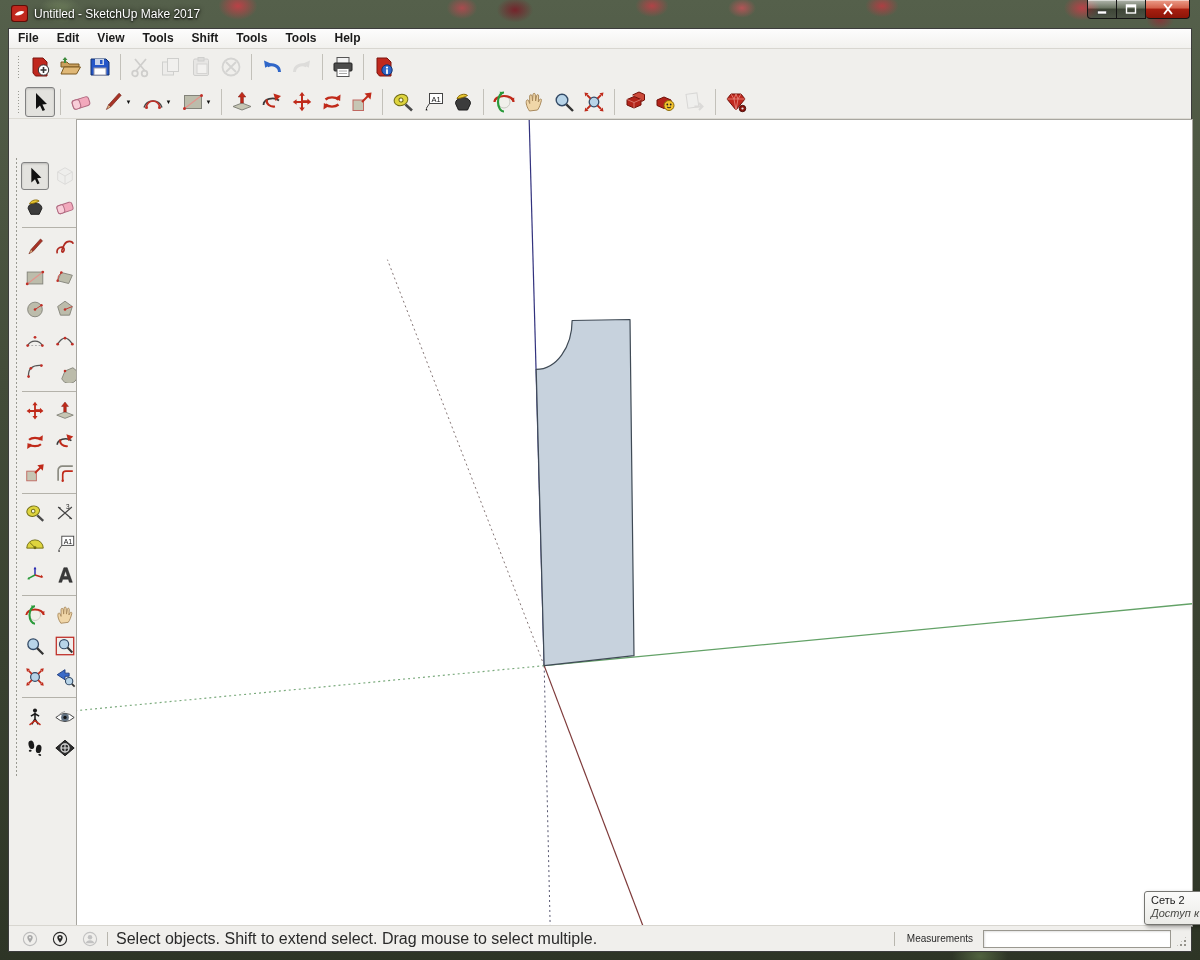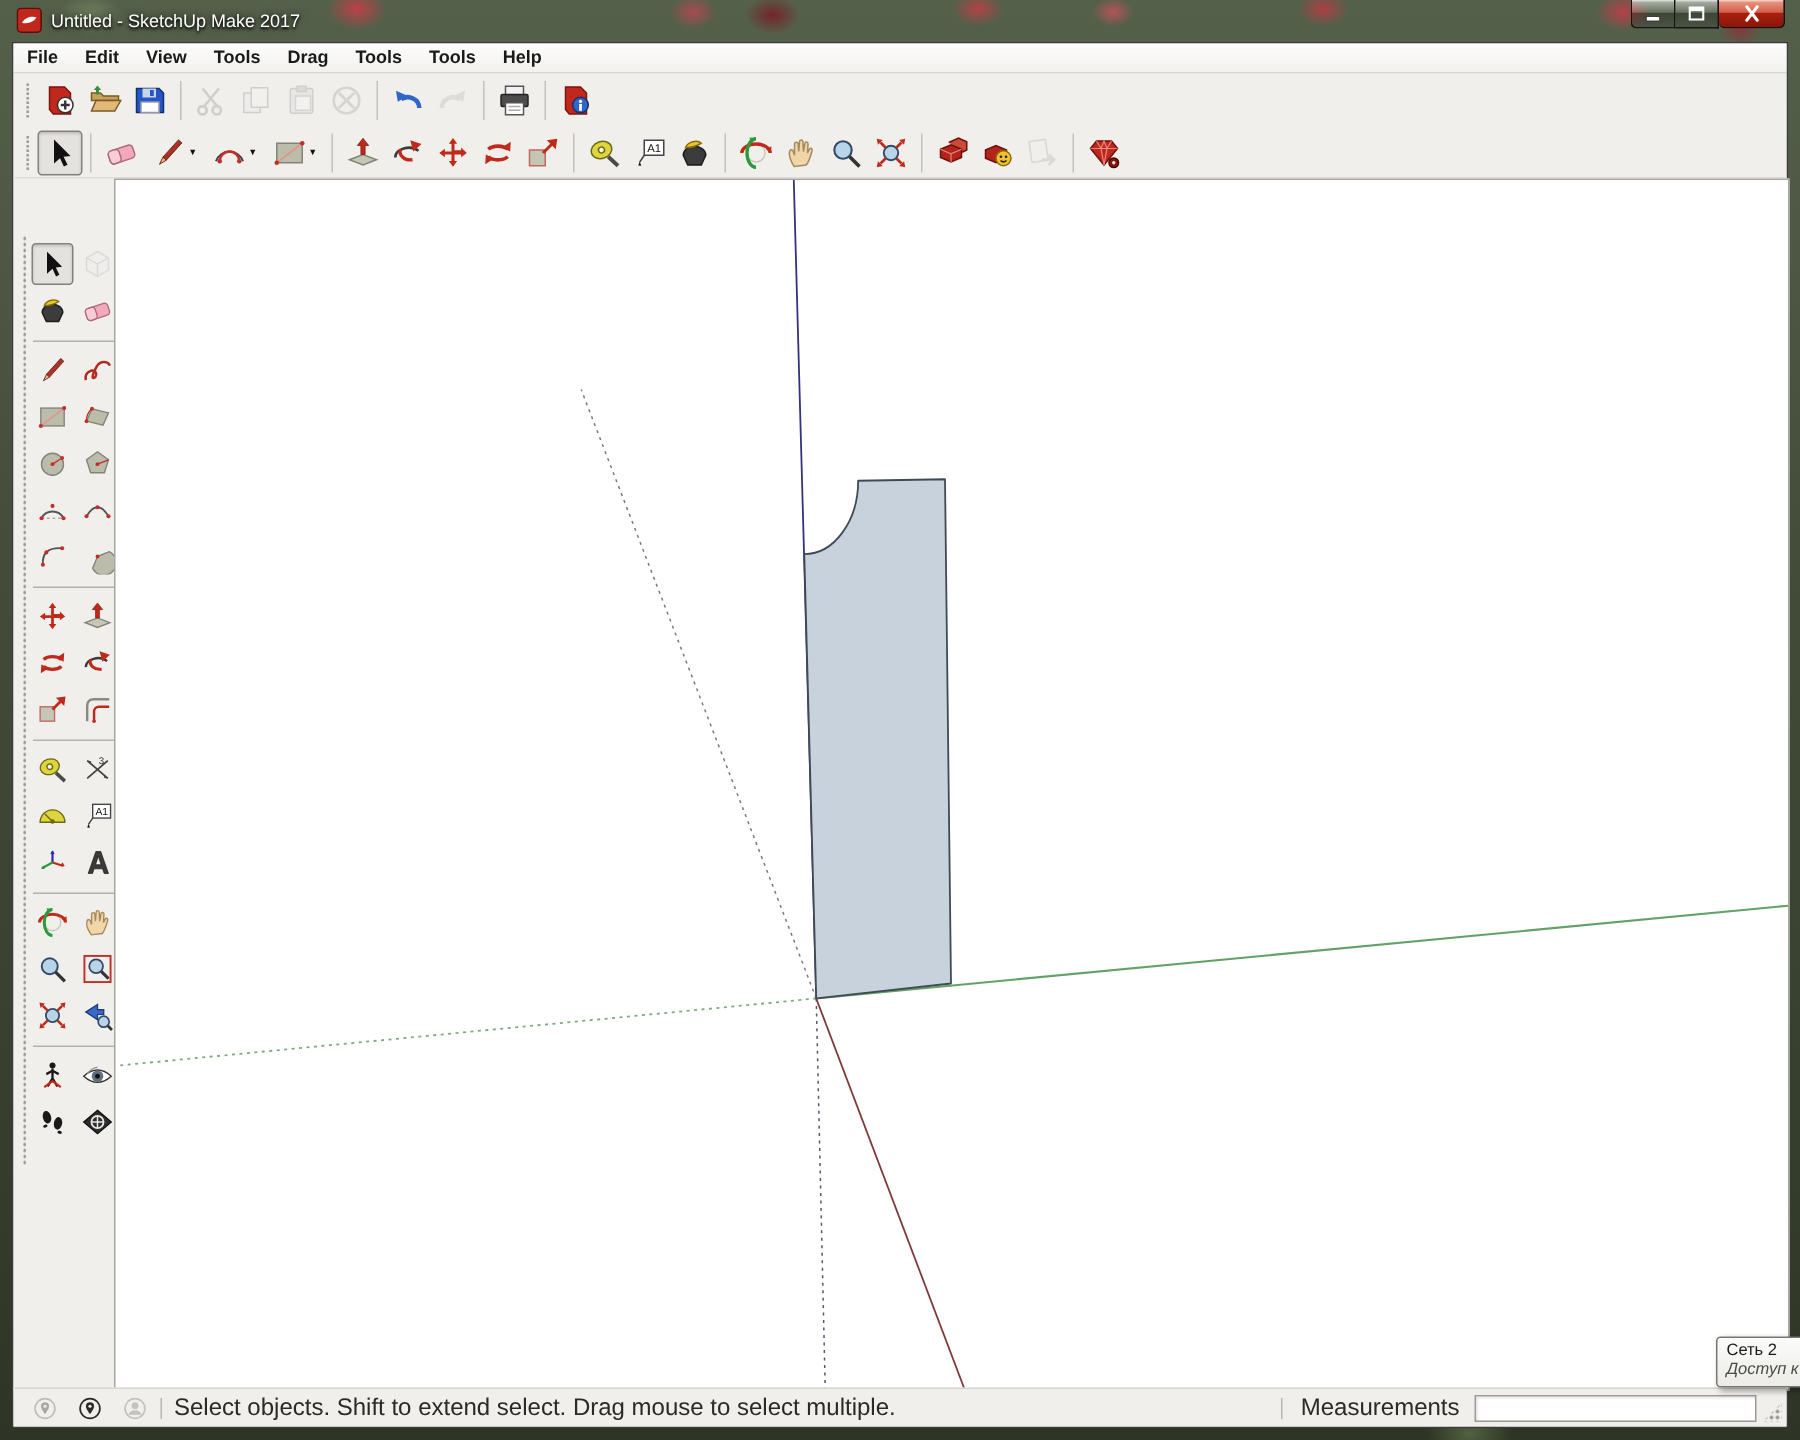--- a/index.html
+++ b/index.html
@@ -68,21 +68,21 @@
     border:1px solid #a8a6a0;box-sizing:border-box;}
   .canvas svg{width:100%;height:100%;display:block;}
   
   .statusbar{position:absolute;left:0;bottom:0;width:100%;height:26px;background:#f0efec;
     border-top:1px solid #d8d6d0;box-sizing:border-box;display:flex;align-items:center;}
   .sb-icon{width:18px;height:18px;margin-left:12px;}
   .sb-icon svg{width:100%;height:100%;}
   .sb-sep{width:1px;height:14px;background:#b8b6ae;margin:0 8px;}
   .sb-hint{font-size:16px;color:#2a2a2a;white-space:nowrap;}
   .sb-right{margin-left:auto;display:flex;align-items:center;}
-  .sb-meas-label{font-size:16px;color:#2a2a2a;margin:0 10px 0 4px;}
+  .sb-meas-label{font-size:10px;color:#2a2a2a;margin:0 10px 0 4px;}
   .sb-meas-input{width:188px;height:18px;border:1px solid #9a9890;background:#fff;
     font-size:11px;padding:0 4px;box-sizing:border-box;box-shadow:inset 1px 1px 2px rgba(0,0,0,.12);}
   .sb-grip{width:13px;height:13px;margin:6px 3px 0 4px;align-self:flex-start;
     background-image:radial-gradient(#96948c 1px,transparent 1.3px);background-size:4px 4px;
     clip-path:polygon(100% 0,100% 100%,0 100%);}
   
   .net-tip{position:absolute;left:1144px;top:891px;width:110px;height:34px;z-index:50;
     background:linear-gradient(180deg,#fbfbfa,#ebebe7);border:1px solid #767672;border-radius:3px;
     box-shadow:2px 2px 4px rgba(0,0,0,.35);box-sizing:border-box;padding:2px 6px;overflow:hidden;}
   .net-tip .l1{font-size:11px;color:#1a1a1a;line-height:13px;white-space:nowrap;}
@@ -121,21 +121,21 @@
     </div>
   </div>
 
   <div class="client">
 
     <div class="menubar">
         <div class="menu-item">File</div>
         <div class="menu-item">Edit</div>
         <div class="menu-item">View</div>
         <div class="menu-item">Tools</div>
-        <div class="menu-item">Drag</div>
+        <div class="menu-item">Shift</div>
         <div class="menu-item">Tools</div>
         <div class="menu-item">Tools</div>
         <div class="menu-item">Help</div>
       </div>
 
     <div class="toolbar t1">
       <span class="vgrip"></span>
     <button class="tbtn">
           <span class="icon">
             <svg viewBox="0 0 24 24">

